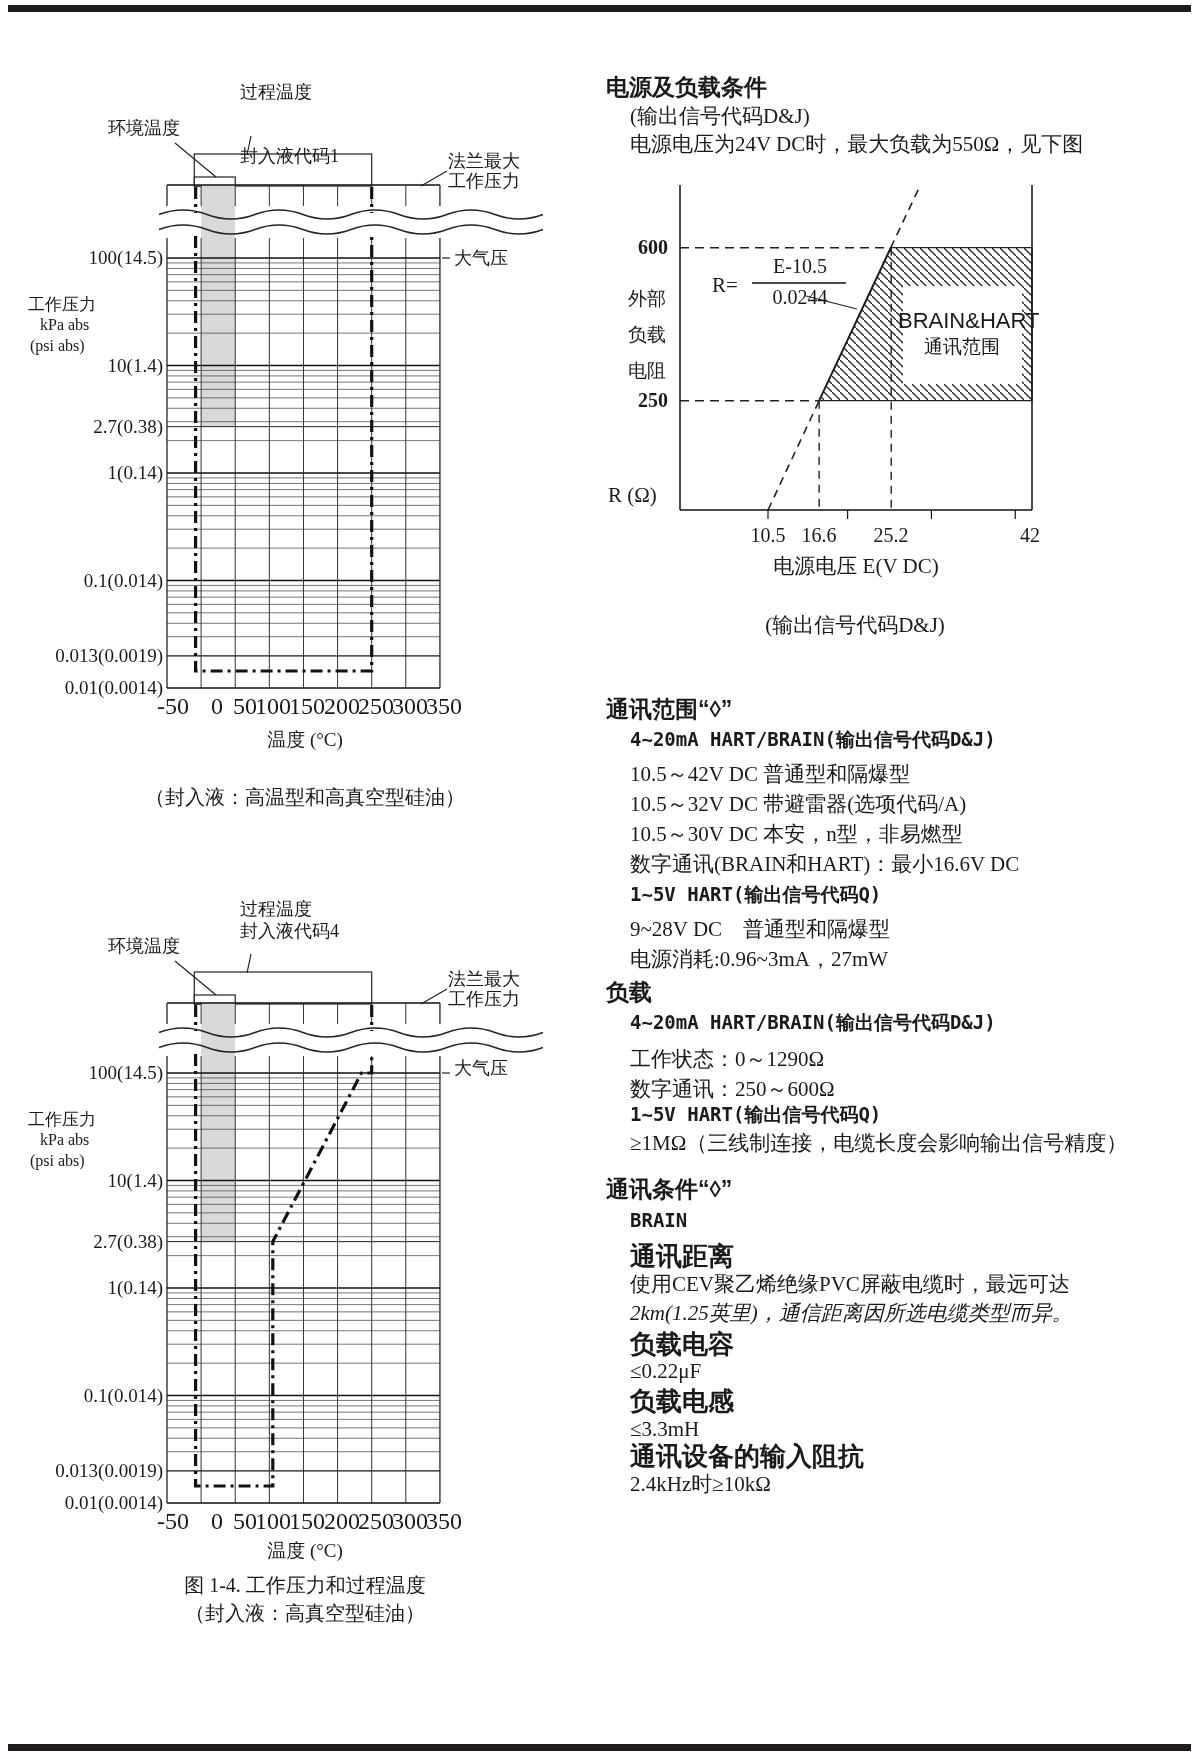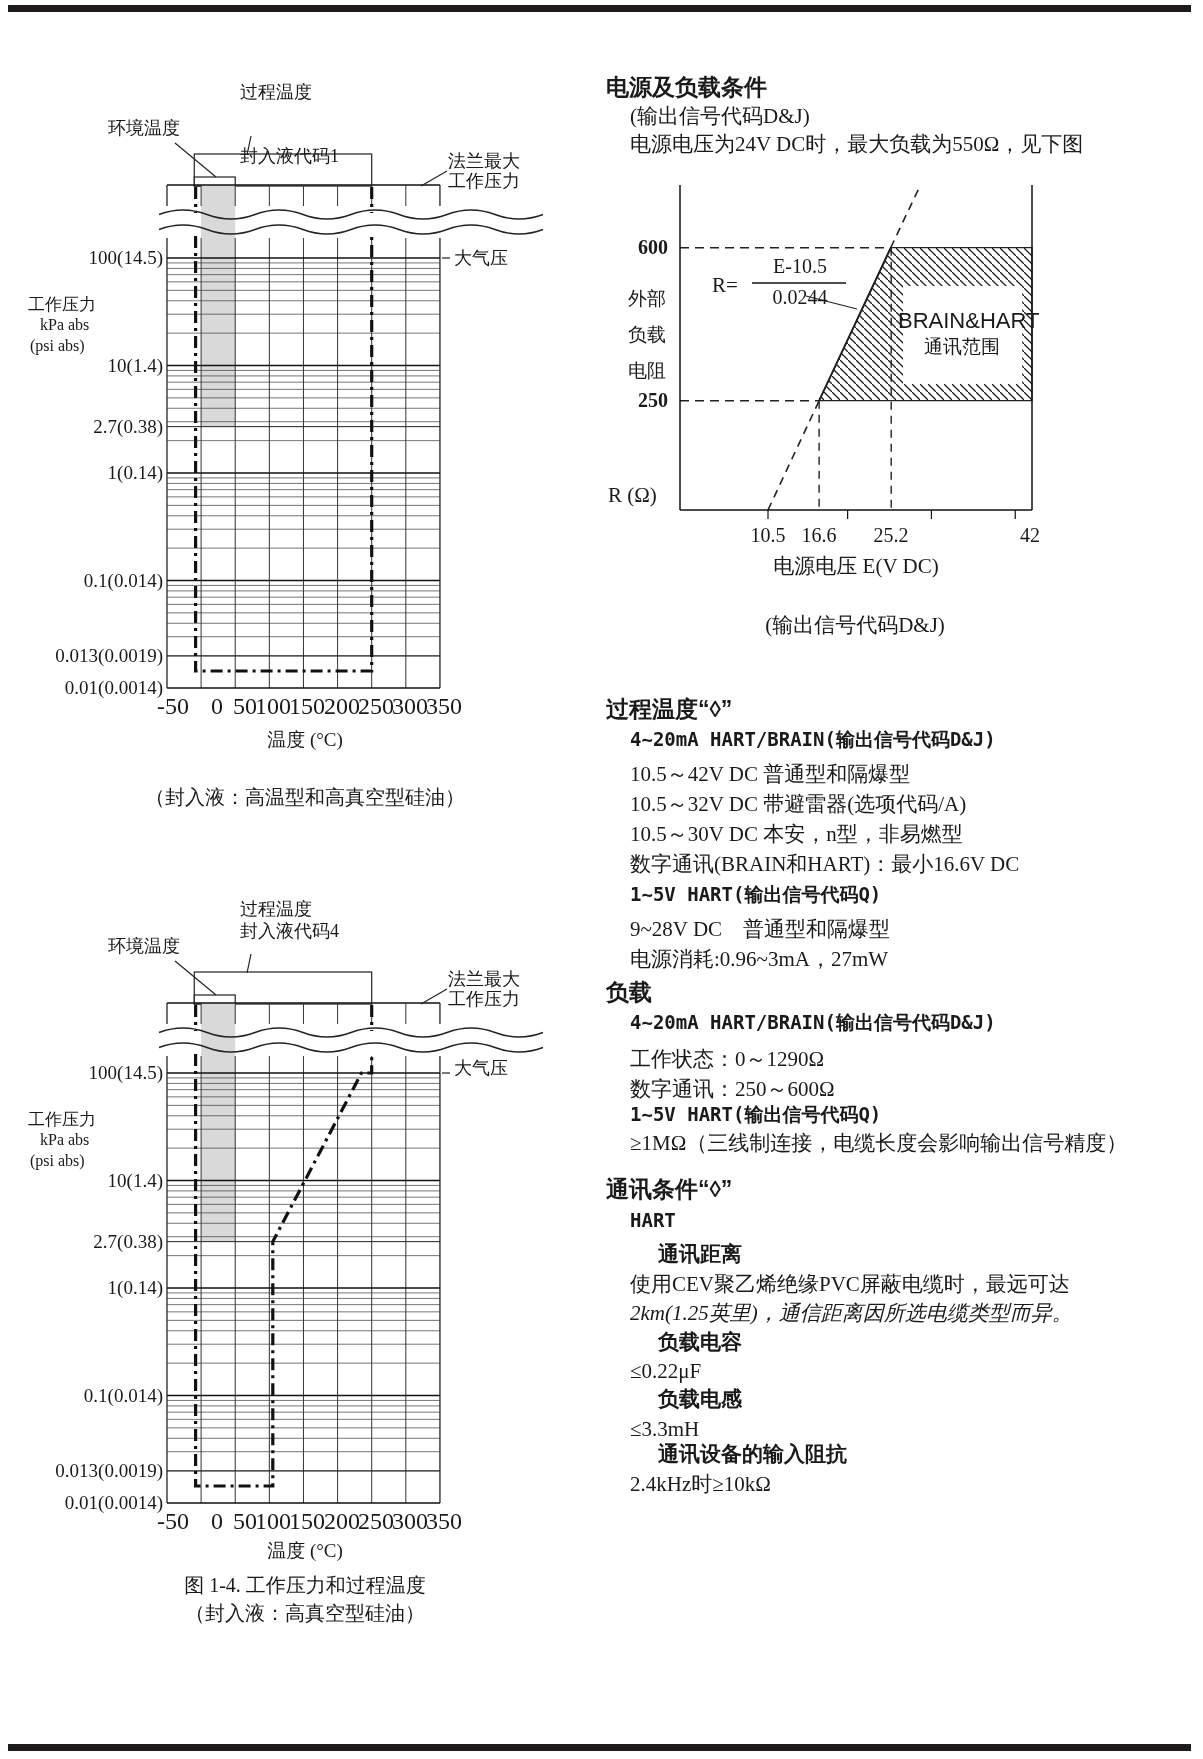--- a/index.html
+++ b/index.html
@@ -56,21 +56,21 @@
   #f2-xl1{left:795px;top:524px;width:48px;font-size:20px;}
   #f2-xl2{left:867px;top:524px;width:48px;font-size:20px;}
   #f2-xl3{left:1006px;top:524px;width:48px;font-size:20px;}
   #f2-xtitle{left:700px;top:554px;width:312px;font-size:21px;}
   #f2-cap1{left:640px;top:584px;width:430px;font-size:21px;}
   #f2-cap2{left:640px;top:613px;width:430px;font-size:21px;}
   
   .rl-h1{font-size:23px;font-family:"Liberation Sans",sans-serif;font-weight:bold;}
   .rl-body{font-size:21px;font-family:"Liberation Serif",serif;}
   .rl-mono{font-size:19px;font-family:"DejaVu Sans Mono",monospace;font-weight:bold;}
-  .rl-boldcjk{font-size:21px;font-family:"Liberation Sans",sans-serif;font-weight:bold;margin-left:28px;}
+  .rl-boldcjk{font-size:26px;font-family:"Liberation Sans",sans-serif;font-weight:bold;}
   .ytick{position:absolute;width:122px;text-align:right;font-size:19px;font-family:"Liberation Serif",serif;white-space:nowrap;}
   .xtick{position:absolute;width:44px;text-align:right;font-size:24px;font-family:"Liberation Serif",serif;white-space:nowrap;}
 </style>
 </head>
 <body>
 
 <div id="page">
   <div class="bar" id="bar-top"></div>
   <div class="bar" id="bar-bot"></div>
 
@@ -284,37 +284,37 @@
   <div class="t ser ctr" id="f2-xl1">16.6</div>
   <div class="t ser ctr" id="f2-xl2">25.2</div>
   <div class="t ser ctr" id="f2-xl3">42</div>
   <div class="t ser ctr" id="f2-xtitle">电源电压 E(V DC)</div>
   <div class="t ser ctr" id="f2-cap2">(输出信号代码D&amp;J)</div>
 
   <div id="right-col">
       <div class="t rl-h1" style="left: 606px; top: 74px;">电源及负载条件</div>
       <div class="t rl-body" style="left: 630px; top: 104px;">(输出信号代码D&amp;J)</div>
       <div class="t rl-body" style="left: 630px; top: 132px;">电源电压为24V DC时，最大负载为550Ω，见下图</div>
-      <div class="t rl-h1" style="left: 606px; top: 696px;">过程温度“◊”</div>
+      <div class="t rl-h1" style="left: 606px; top: 696px;">通讯范围“◊”</div>
       <div class="t rl-mono" style="left: 630px; top: 729px;">4~20mA HART/BRAIN(输出信号代码D&amp;J)</div>
       <div class="t rl-body" style="left: 630px; top: 762px;">10.5～42V DC 普通型和隔爆型</div>
       <div class="t rl-body" style="left: 630px; top: 792px;">10.5～32V DC 带避雷器(选项代码/A)</div>
       <div class="t rl-body" style="left: 630px; top: 822px;">10.5～30V DC 本安，n型，非易燃型</div>
       <div class="t rl-body" style="left: 630px; top: 852px;">数字通讯(BRAIN和HART)：最小16.6V DC</div>
       <div class="t rl-mono" style="left: 630px; top: 884px;">1~5V HART(输出信号代码Q)</div>
       <div class="t rl-body" style="left: 630px; top: 917px;">9~28V DC　普通型和隔爆型</div>
       <div class="t rl-body" style="left: 630px; top: 947px;">电源消耗:0.96~3mA，27mW</div>
       <div class="t rl-h1" style="left: 606px; top: 979px;">负载</div>
       <div class="t rl-mono" style="left: 630px; top: 1012px;">4~20mA HART/BRAIN(输出信号代码D&amp;J)</div>
       <div class="t rl-body" style="left: 630px; top: 1047px;">工作状态：0～1290Ω</div>
       <div class="t rl-body" style="left: 630px; top: 1077px;">数字通讯：250～600Ω</div>
       <div class="t rl-mono" style="left: 630px; top: 1104px;">1~5V HART(输出信号代码Q)</div>
       <div class="t rl-body" style="left: 630px; top: 1131px;">≥1MΩ（三线制连接，电缆长度会影响输出信号精度）</div>
       <div class="t rl-h1" style="left: 606px; top: 1176px;">通讯条件“◊”</div>
-      <div class="t rl-mono" style="left: 630px; top: 1210px;">HART</div>
+      <div class="t rl-mono" style="left: 630px; top: 1210px;">BRAIN</div>
       <div class="t rl-boldcjk" style="left: 630px; top: 1242px;">通讯距离</div>
       <div class="t rl-body" style="left: 630px; top: 1272px;">使用CEV聚乙烯绝缘PVC屏蔽电缆时，最远可达</div>
       <div class="t rl-body" style="left: 630px; top: 1301px; font-style: italic;">2km(1.25英里)，通信距离因所选电缆类型而异。</div>
       <div class="t rl-boldcjk" style="left: 630px; top: 1330px;">负载电容</div>
       <div class="t rl-body" style="left: 630px; top: 1359px;">≤0.22μF</div>
       <div class="t rl-boldcjk" style="left: 630px; top: 1387px;">负载电感</div>
       <div class="t rl-body" style="left: 630px; top: 1417px;">≤3.3mH</div>
       <div class="t rl-boldcjk" style="left: 630px; top: 1442px;">通讯设备的输入阻抗</div>
       <div class="t rl-body" style="left: 630px; top: 1472px;">2.4kHz时≥10kΩ</div>
     </div>

